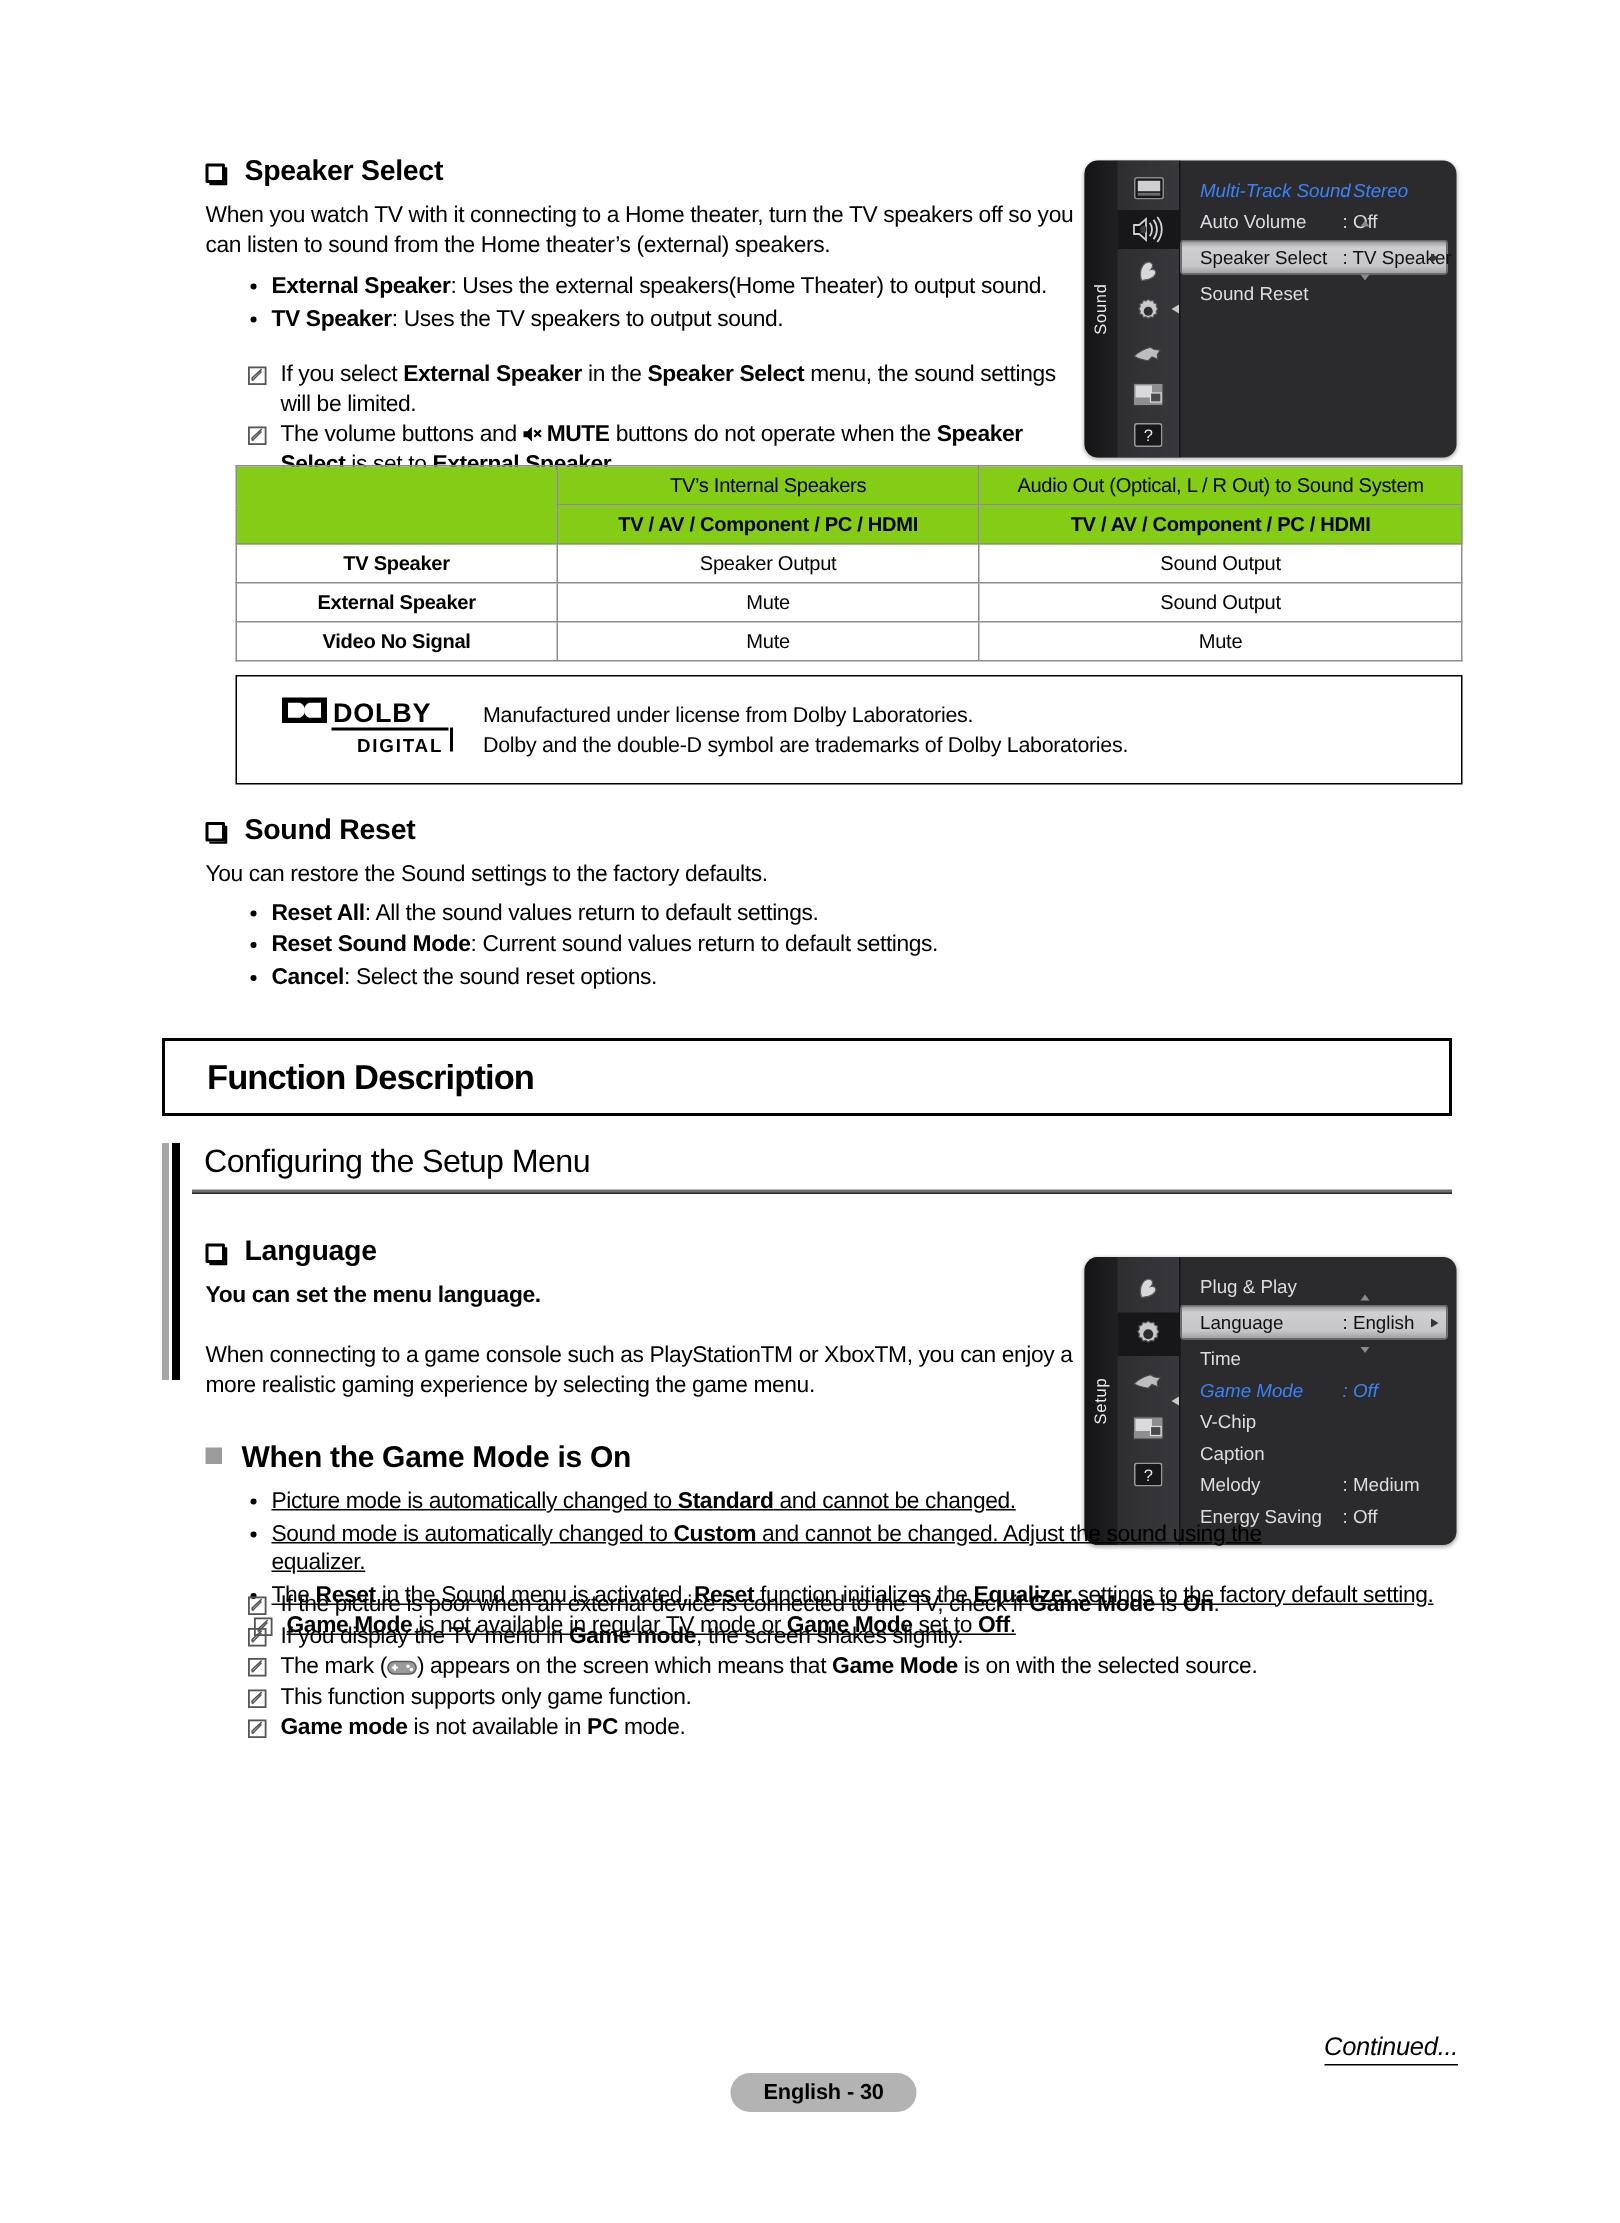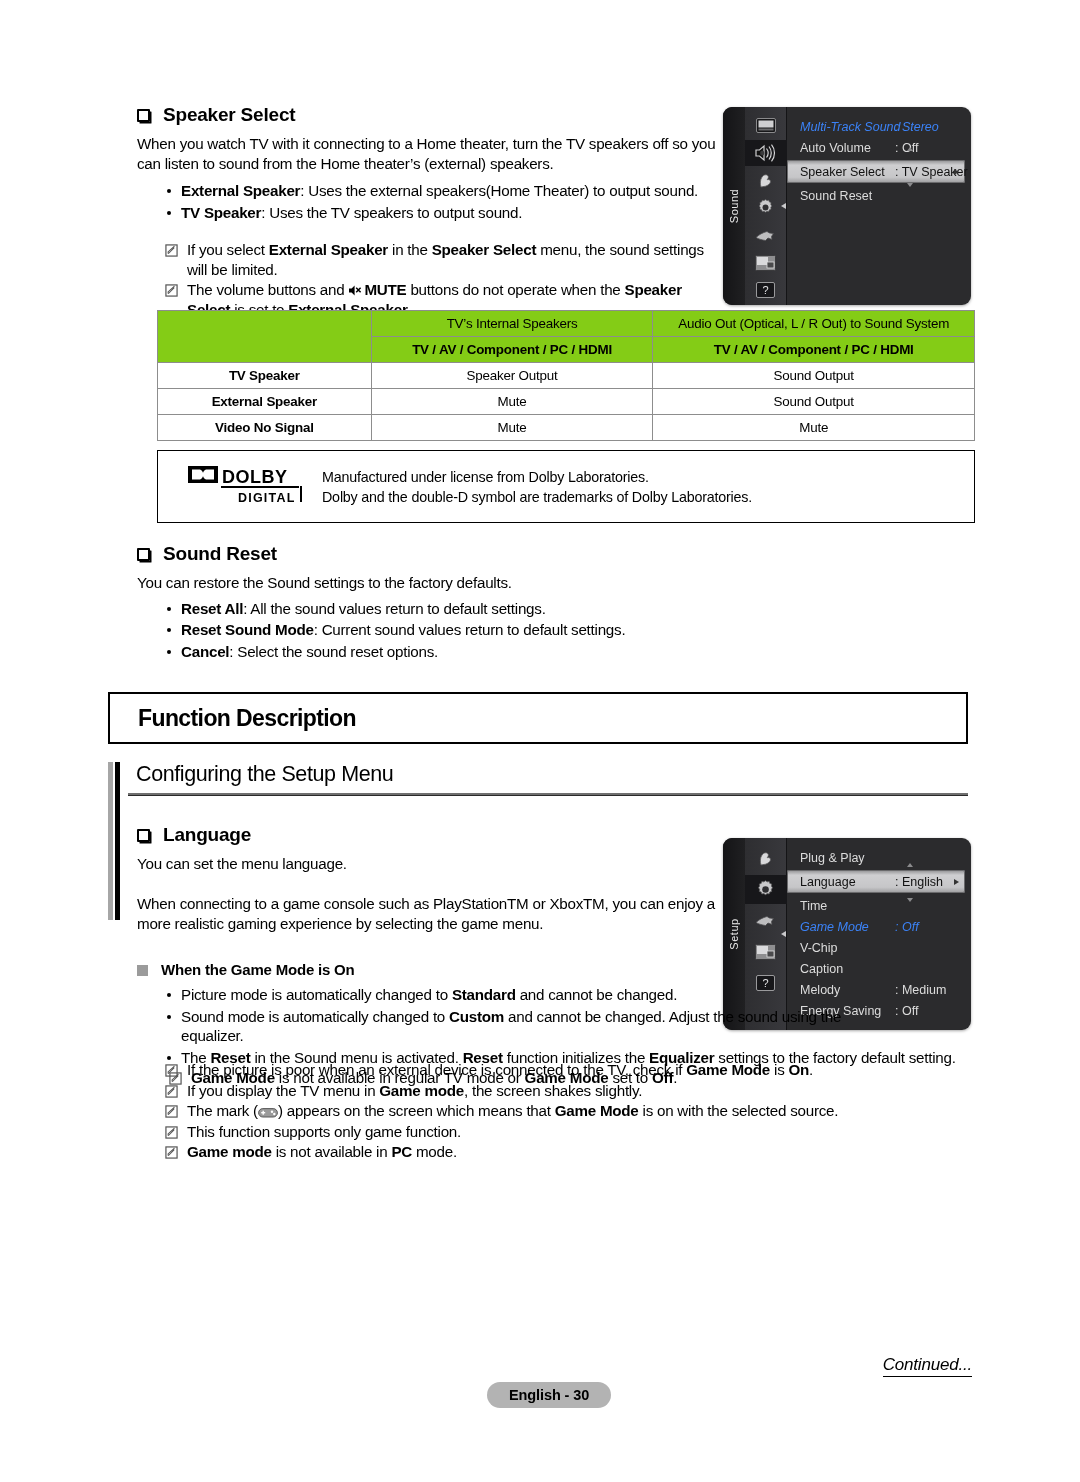--- a/index.html
+++ b/index.html
@@ -165,25 +165,25 @@
   #configuring .t {
     font-size: 21.5px; font-weight: normal; letter-spacing: -0.4px;
     padding-left: 28px; padding-bottom: 6px;
   }
   #configuring .rule {
     margin-left: 20px; height: 3px; background: #6f6f6f; border-bottom: 1px solid #2a2a2a;
   }
 
   
   #language { position: absolute; left: 137px; top: 824px; width: 585px; }
-  #language .intro { margin-top: 8px; }
+  #language .intro { margin-top: 8px; font-weight: bold; }
   #game-mode { position: absolute; left: 137px; top: 886px; width: 585px; }
   #game-mode .intro { margin-top: 8px; }
   #game-when { position: absolute; left: 137px; top: 961px; width: 840px; }
-  #game-when .bullets { margin-top: 7px; padding-left: 30px; width: 720px; }
+  #game-when .bullets { margin-top: 7px; padding-left: 30px; width: 720px; text-decoration: underline; }
   #game-notes { position: absolute; left: 165px; top: 1059px; width: 812px; }
 
   .pad-ico { display: inline-block; vertical-align: -3px; }
 
   
   #continued {
     position: absolute; right: 108px; top: 1355px;
     font-size: 17px; font-style: italic; letter-spacing: -0.2px;
     border-bottom: 1.4px solid #000; padding-bottom: 1px;
   }
@@ -476,21 +476,21 @@
         <span class="val">: Off</span>
       </div>
       <span class="caret-up" style="top:25px"></span>
       <span class="caret-dn" style="top:60px"></span>
     </div>
   </div>
 
   <section id="game-when">
     <div class="hdr-row">
       <span class="sq-ico"></span>
-      <span class="sec-title" style="font-size:15px">When the Game Mode is On</span>
+      <span class="sec-title" style="font-size:20px">When the Game Mode is On</span>
     </div>
     <div class="bullets">
       <div class="li">
         <span class="dot"></span>
         <span class="txt body-text"><span>Picture mode is automatically changed to </span><b>Standard</b><span> and cannot be changed.</span></span>
       </div>
       <div class="li">
         <span class="dot"></span>
         <span class="txt body-text"><span>Sound mode is automatically changed to </span><b>Custom</b><span> and cannot be changed. Adjust the sound using the equalizer.</span></span>
       </div>

